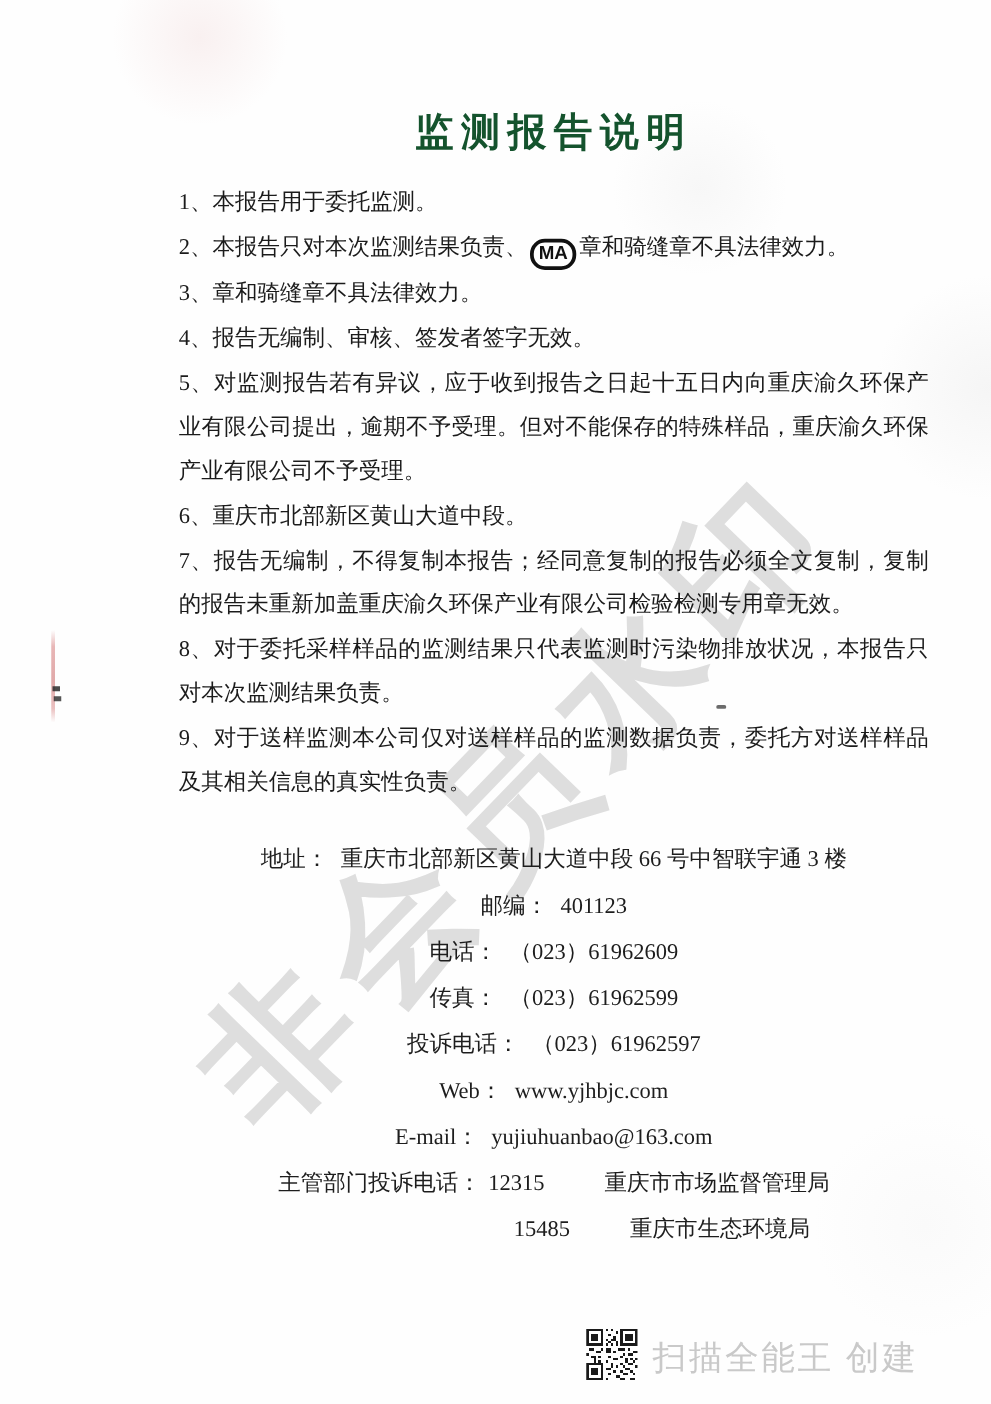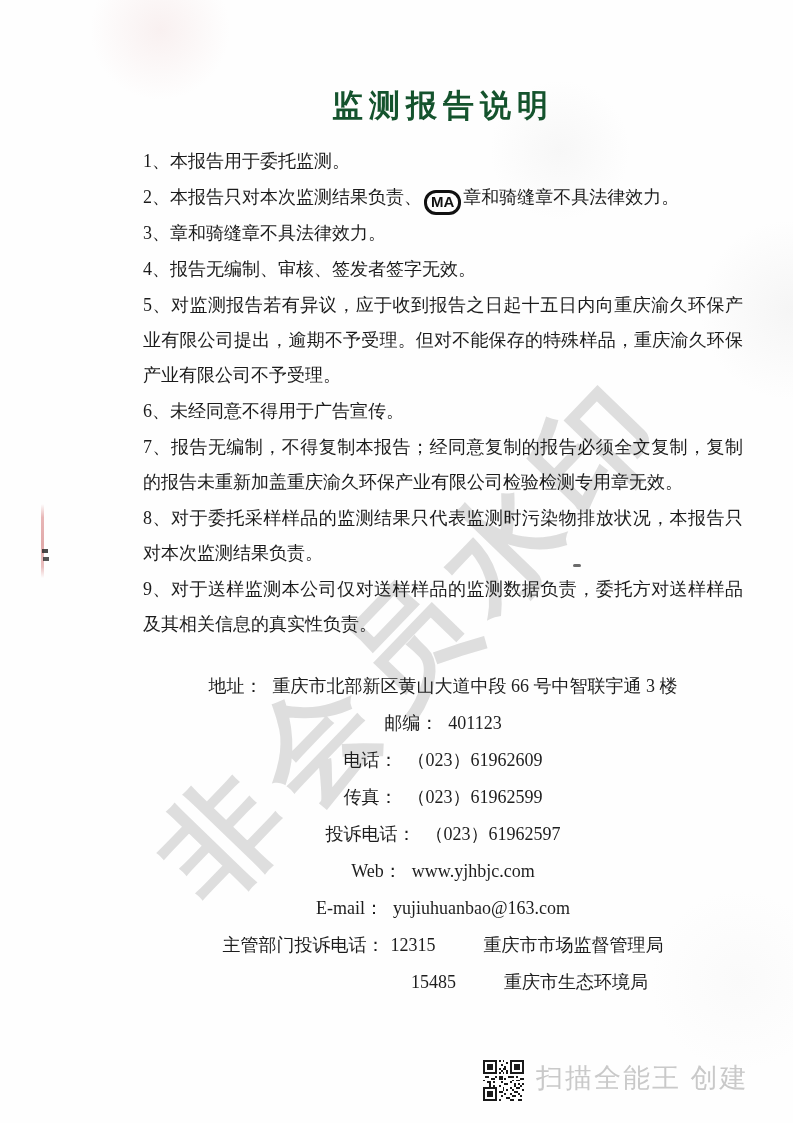--- a/index.html
+++ b/index.html
@@ -54,21 +54,21 @@
   .redline{
     position:absolute;left:41px;top:504px;width:3px;height:74px;z-index:3;
     background:linear-gradient(to bottom,
       rgba(215,130,130,0) 0%, rgba(205,95,95,0.45) 18%,
       rgba(195,85,85,0.5) 55%, rgba(205,100,100,0.4) 85%, rgba(215,130,130,0) 100%);
   }
   .tick1{position:absolute;left:42px;top:549px;width:6px;height:4px;background:#2b2b2b;opacity:.85;z-index:4;}
   .tick2{position:absolute;left:43px;top:557px;width:6px;height:4px;background:#2b2b2b;opacity:.8;z-index:4;}
   .straydash{position:absolute;left:573px;top:564px;width:8px;height:3px;background:#3a3a3a;opacity:.75;border-radius:2px;z-index:3;}
   
-  .footer{position:absolute;left:483px;top:1060px;height:44px;z-index:2;display:flex;align-items:flex-start;}
+  .footer{position:absolute;left:469px;top:1060px;height:44px;z-index:2;display:flex;align-items:flex-end;}
   .qr{width:41px;height:41px;display:block;}
   .credit{
     margin-left:12px;
     font-family:"Liberation Sans","DejaVu Sans",sans-serif;
     font-size:27px;letter-spacing:2px;color:#c9c9c9;white-space:nowrap;
   }
 </style>
 </head>
 <body>
 
@@ -87,21 +87,21 @@
   <p class="item"><span>1、</span><span>本报告用于委托监测。</span></p>
 
   <p class="item"><span>2、</span><span>本报告只对本次监测结果负责、</span><span class="cma">MA</span><span>章和骑缝章不具法律效力。</span></p>
 
   <p class="item"><span>3、</span><span>章和骑缝章不具法律效力。</span></p>
 
   <p class="item"><span>4、</span><span>报告无编制、审核、签发者签字无效。</span></p>
 
   <p class="item"><span>5、</span><span>对监测报告若有异议，应于收到报告之日起十五日内向重庆渝久环保产业有限公司提出，逾期不予受理。但对不能保存的特殊样品，重庆渝久环保产业有限公司不予受理。</span></p>
 
-  <p class="item"><span>6、</span><span>未经同意不得用于广告宣传。</span></p>
+  <p class="item"><span>6、</span><span>重庆市北部新区黄山大道中段。</span></p>
 
   <p class="item"><span>7、</span><span>报告无编制，不得复制本报告；经同意复制的报告必须全文复制，复制的报告未重新加盖重庆渝久环保产业有限公司检验检测专用章无效。</span></p>
 
   <p class="item"><span>8、</span><span>对于委托采样样品的监测结果只代表监测时污染物排放状况，本报告只对本次监测结果负责。</span></p>
 
   <p class="item"><span>9、</span><span>对于送样监测本公司仅对送样样品的监测数据负责，委托方对送样样品及其相关信息的真实性负责。</span></p>
 
   <div class="contact">
     <div class="contact-row"><span>地址：</span><span class="value">重庆市北部新区黄山大道中段 66 号中智联宇通 3 楼</span></div>
     <div class="contact-row"><span>邮编：</span><span class="value">401123</span></div>

